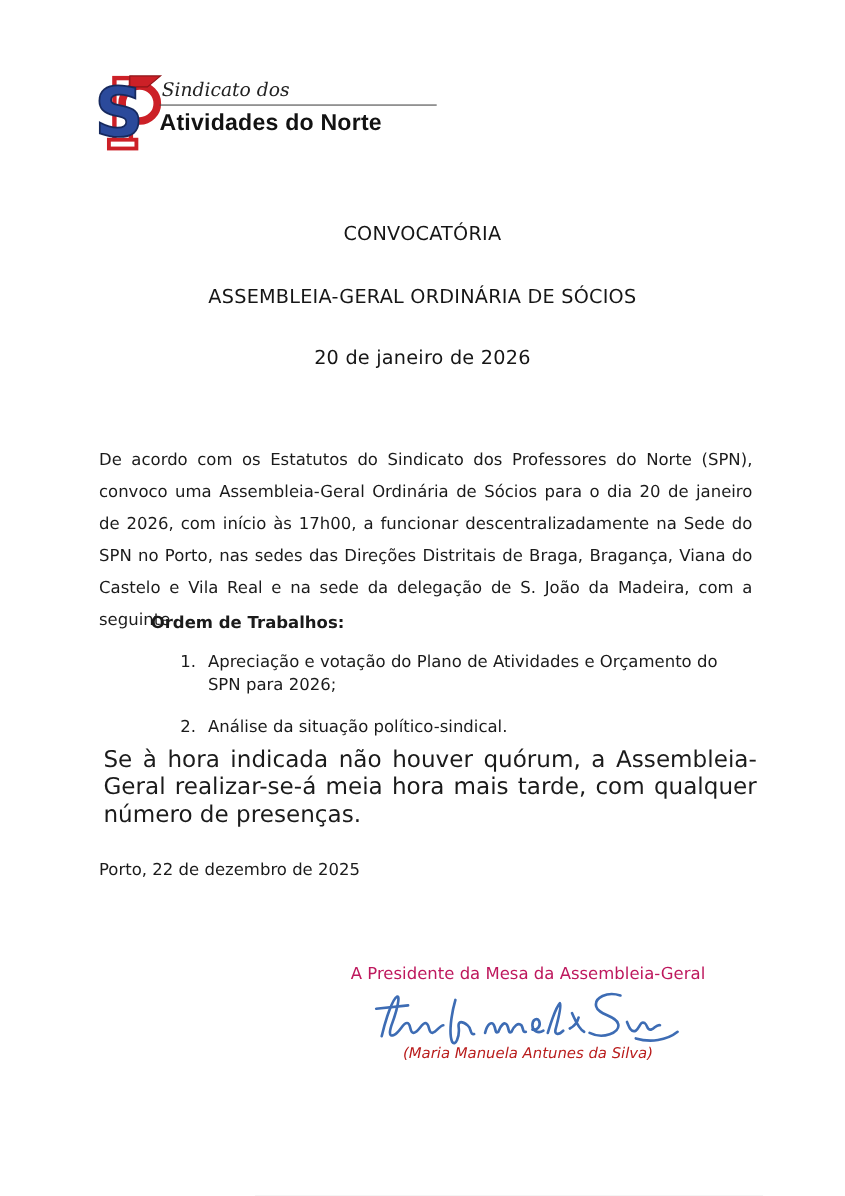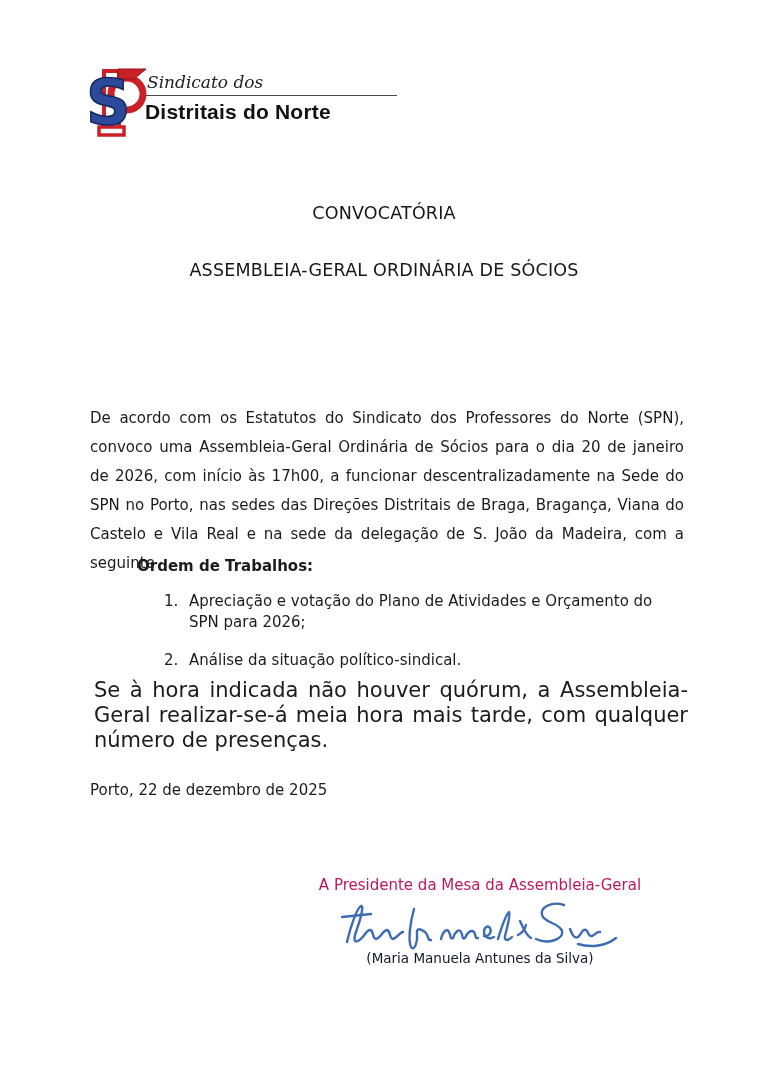--- a/index.html
+++ b/index.html
@@ -106,21 +106,22 @@
     position: absolute;
     top: 876px;
     left: 302px;
     width: 356px;
     text-align: center;
   }
   .signature-role { font-size: 15px; color: #be185d; }
   .signature-svg { display: block; margin: 2px auto 0 auto; }
   .signature-name {
     font-size: 13.5px;
-    color: #0f172a;
+    font-style: italic;
+    color: #b91c1c;
     margin-top: -2px;
   }
 </style>
 </head>
 <body>
 
 <div class="page">
 
   <div class="logo-block">
     <svg class="logo-mark" viewBox="0 0 62 74">
@@ -131,26 +132,27 @@
 
       <circle cx="39" cy="28" r="16" fill="#ffffff" stroke="#cc2027" stroke-width="7"></circle>
 
       <path d="M30,3 L58,3 L46,13 L30,13 Z" fill="#cc2027" stroke="#8e1419" stroke-width="1"></path>
 
       <text x="-2" y="58" font-family="'DejaVu Sans', sans-serif" font-weight="bold" font-size="62" fill="#2b4a9b" stroke="#16295e" stroke-width="1.6">S</text>
     </svg>
     <div class="logo-text">
       <div class="logo-top">Sindicato dos</div>
       <div class="logo-rule"></div>
-      <div class="logo-bottom">Distritais do Norte</div>
+      <div class="logo-bottom">Atividades do Norte</div>
     </div>
   </div>
 
   <div class="doc-heading h-title">CONVOCATÓRIA</div>
   <div class="doc-heading h-subtitle">ASSEMBLEIA-GERAL ORDINÁRIA DE SÓCIOS</div>
+  <div class="doc-heading h-date">20 de janeiro de 2026</div>
 
   <p class="intro">De acordo com os Estatutos do Sindicato dos Professores do Norte (SPN), convoco uma Assembleia-Geral Ordinária de Sócios para o dia 20 de janeiro de 2026, com início às 17h00, a funcionar descentralizadamente na Sede do SPN no Porto, nas sedes das Direções Distritais de Braga, Bragança, Viana do Castelo e Vila Real e na sede da delegação de S. João da Madeira, com a seguinte</p>
 
   <div class="agenda-heading">Ordem de Trabalhos:</div>
 
   <ol class="agenda-list">
     <li>Apreciação e votação do Plano de Atividades e Orçamento do SPN para 2026;</li>
     <li>Análise da situação político-sindical.</li>
   </ol>
 

